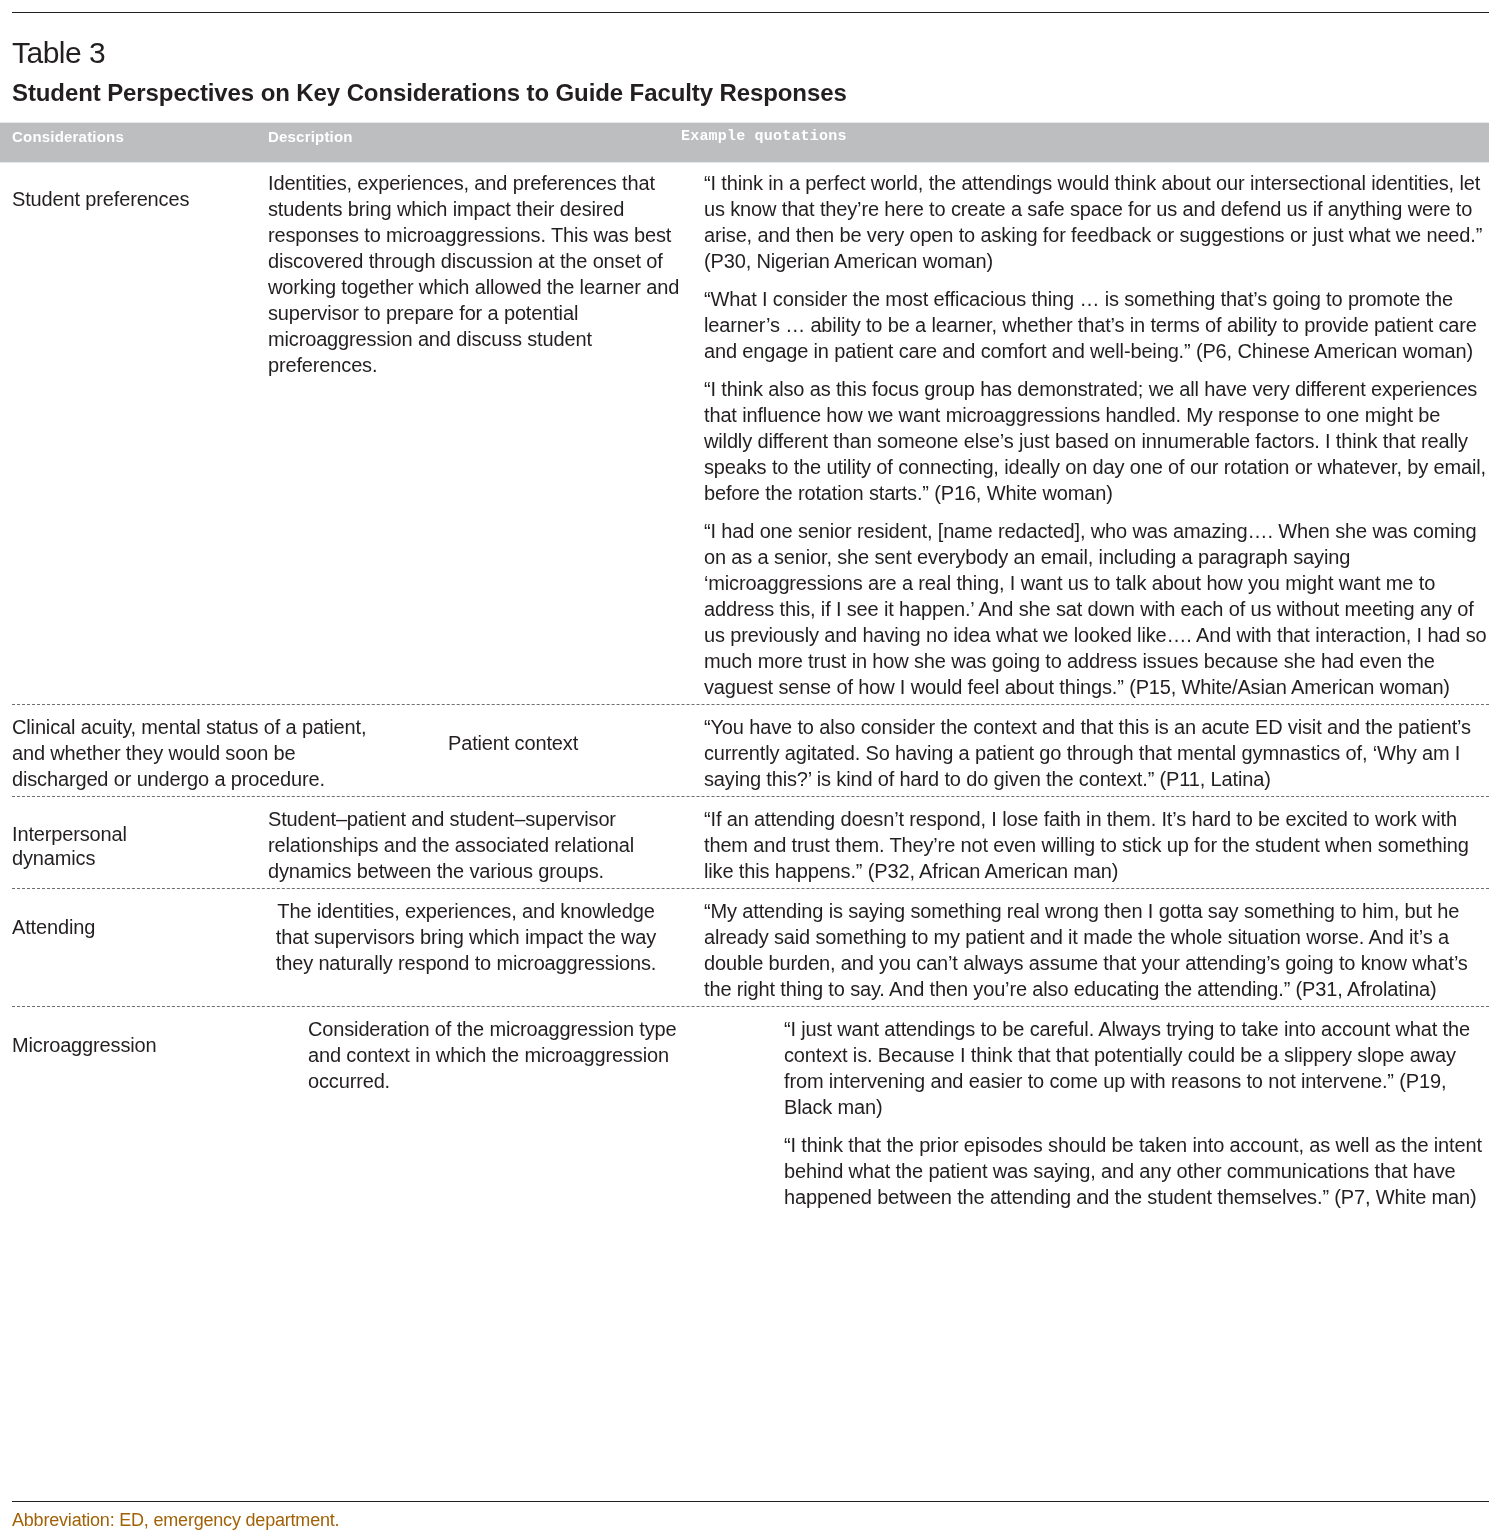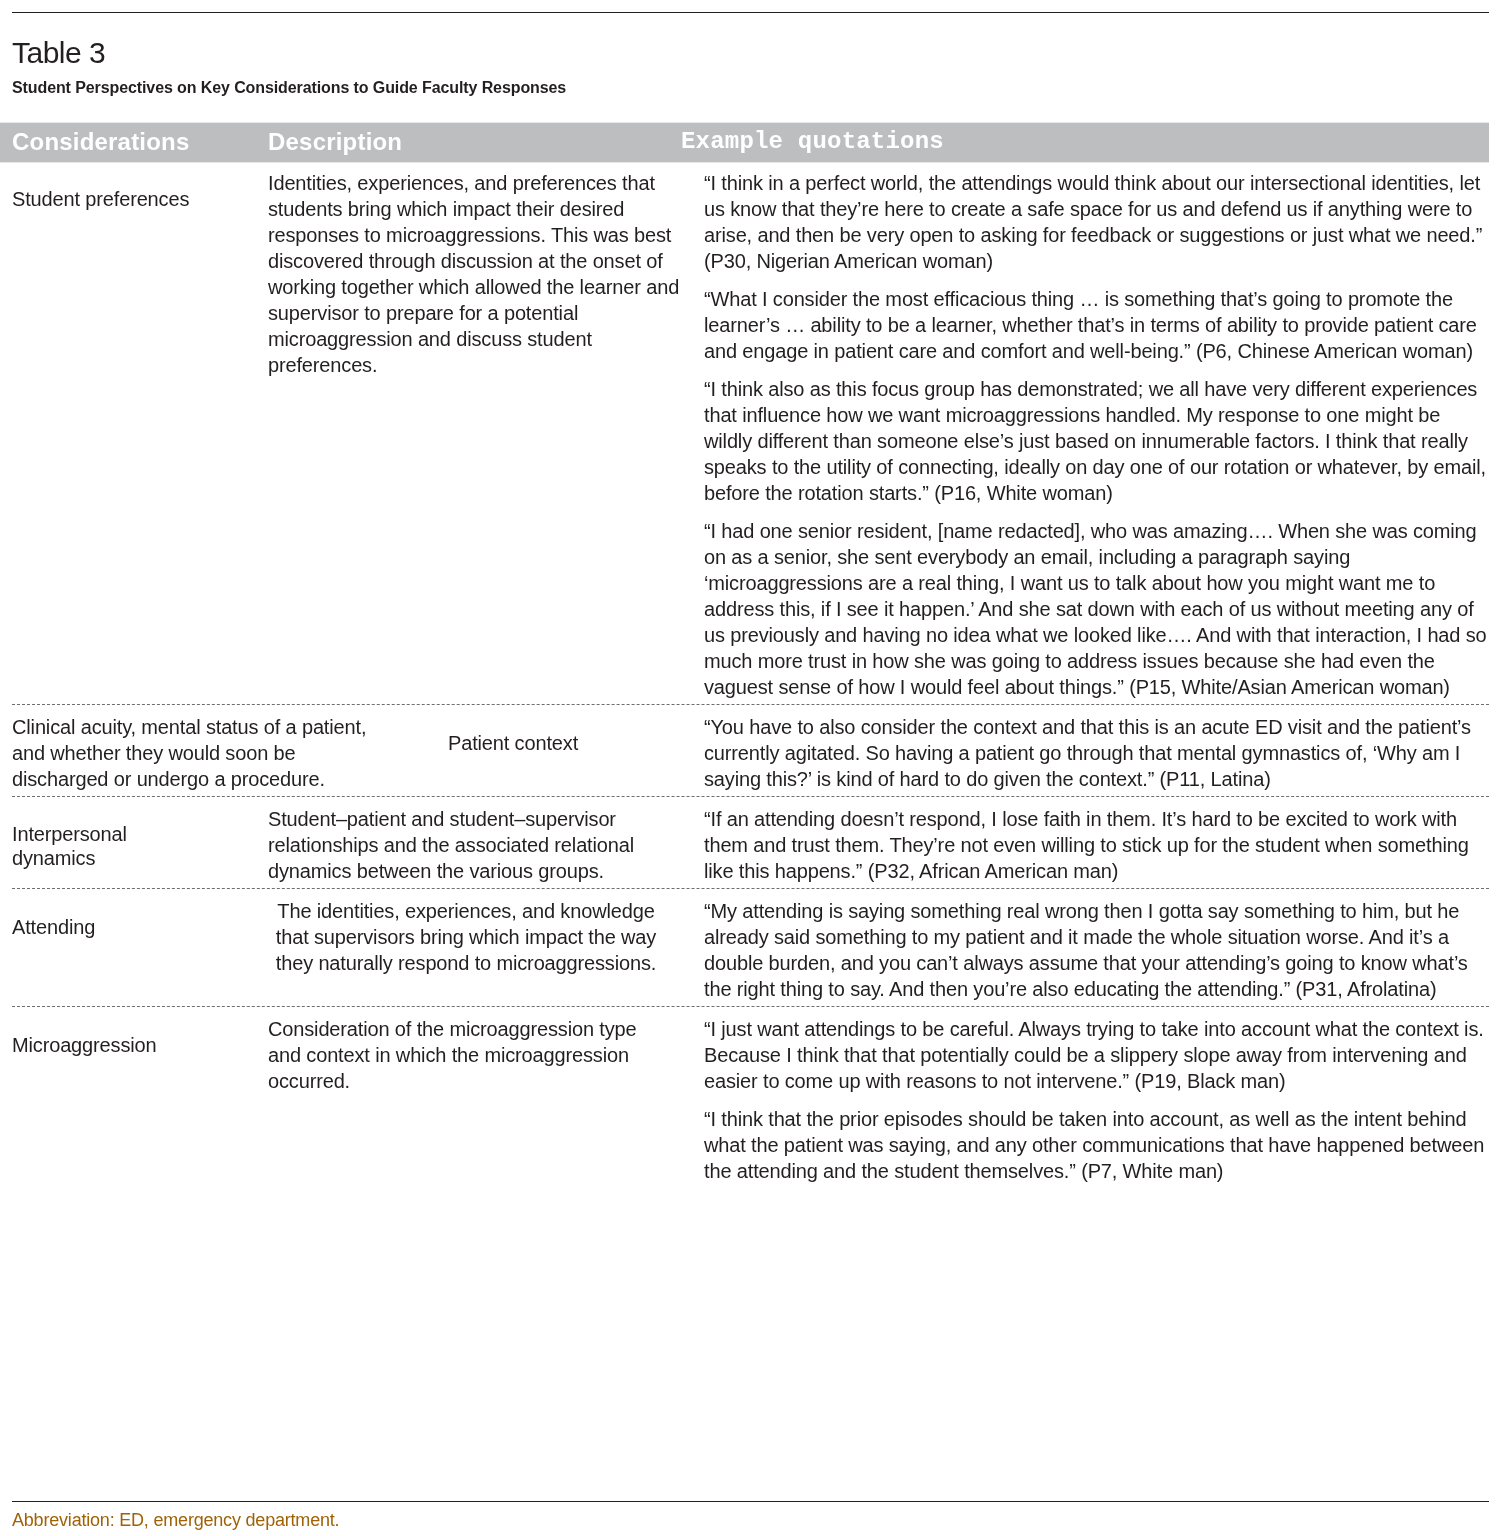--- a/index.html
+++ b/index.html
@@ -16,46 +16,46 @@
       position: absolute; left: 0; top: 12px; width: 1477px;
       border-top: 1.5px solid #231f20;
     }
     .table-label {
       position: absolute; left: 0; top: 36px;
       font-size: 30px; font-weight: normal; letter-spacing: -0.5px;
       color: #231f20;
     }
     .table-title {
       position: absolute; left: 0; top: 79px;
-      font-size: 16px; font-weight: bold; letter-spacing: -0.1px;
+      font-size: 24px; font-weight: bold; letter-spacing: -0.1px;
       color: #231f20;
     }
     .header-bar {
       position: absolute; left: -12px; top: 122px; width: 1489px; height: 39px;
       background: #bcbec0;
       border-top: 1px solid #e6e7e8;
       border-bottom: 1px solid #e6e7e8;
     }
     .header-cell {
       position: absolute; top: 128px;
-      font-size: 24px; font-weight: bold; color: #ffffff;
+      font-size: 15px; font-weight: bold; color: #ffffff;
       letter-spacing: 0.2px;
     }
     .col1 { left: 0; }
     .col2 { left: 256px; }
     .col3 { left: 669px; font-family: Liberation Mono, monospace; }
     .rows { position: absolute; left: 0; top: 161px; width: 1477px; }
     .row {
       position: relative;
       display: flex;
       border-bottom: 1.5px dashed #6d6e71;
       padding-top: 9px;
       padding-bottom: 4px;
     }
-    .row:last-child { border-bottom: none; }
+    .row:last-child { border-bottom: none; gap: 40px; }
     .cell {
       font-size: 20px; line-height: 26px; color: #231f20;
       letter-spacing: -0.15px;
     }
     .c-consid { width: 256px; flex: none; margin-top: 16px; }
     .c-desc { width: 436px; flex: none; padding-right: 8px; box-sizing: border-box; }
     .c-quotes { flex: 1; }
     .quote { margin: 0 0 12px 0; }
     .quote:last-child { margin-bottom: 0; }
     .bottom-rule {

